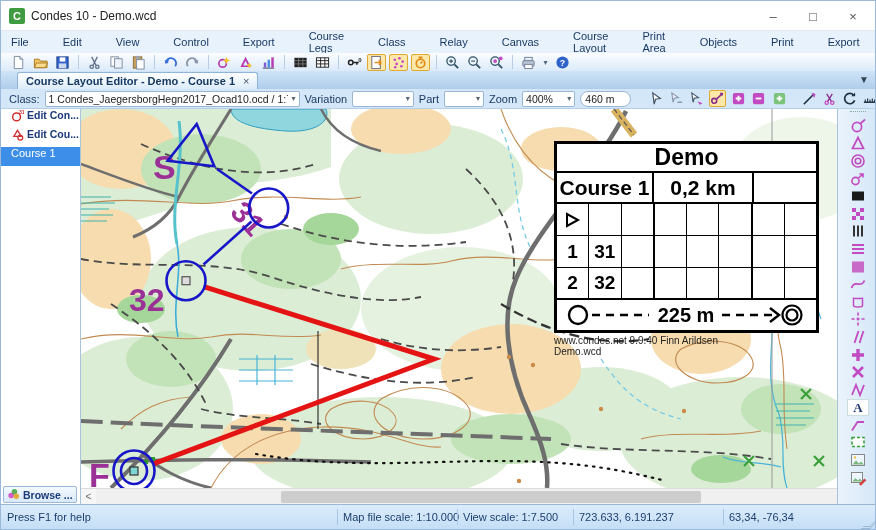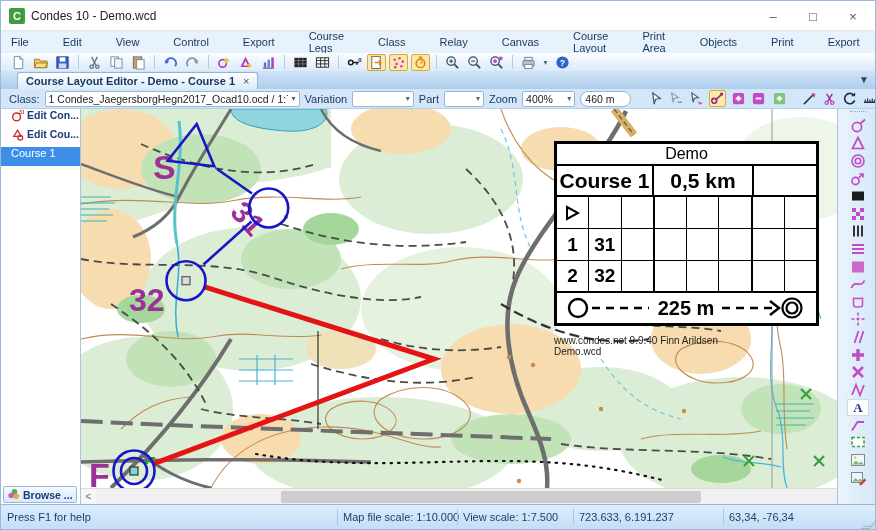--- a/index.html
+++ b/index.html
@@ -40,21 +40,21 @@
 .sidebar{left:0;top:108px;width:80px;height:395px;background:#fff;border-right:1px solid #aac4de}
 .sb-item{display:flex;gap:3px;height:19px;padding-left:10px}
 .sb-item b{font-size:10.5px;color:#1a3a7a;white-space:nowrap}
 .sb-item.selected{background:#3d8ee8}
 .sb-item.selected b{color:#fff;font-weight:normal;font-size:11px}
 .browse{position:absolute;left:2px;bottom:1px;width:74px;height:17px;background:linear-gradient(#f4f9ff,#d8e9fa);border:1px solid #9ab8d8;border-radius:2px;display:flex;align-items:center;gap:3px;padding-left:3px}
 .browse b{font-size:10.5px;color:#1a3a7a}
 
 .maparea{left:80px;top:108px;width:756px;height:379px;background:#fff;overflow:hidden}
 .dtab{position:absolute;left:553px;top:140px;width:265px;background:#fff;border:3px solid #000;font-family:"Liberation Sans",sans-serif}
-.dt-title{height:22px;border-bottom:2px solid #000;display:flex;align-items:center;justify-content:center;font-weight:normal;font-size:16px;color:#000}
+.dt-title{height:29px;border-bottom:2px solid #000;display:flex;align-items:center;justify-content:center;font-weight:bold;font-size:23px;color:#000}
 .dt-head{display:flex;height:31px;border-bottom:2px solid #000;font-weight:bold;font-size:21px}
 .dt-head>div{display:flex;align-items:center;justify-content:center}
 .dt-h1{width:97px;border-right:2px solid #000}
 .dt-h2{width:100px;border-right:2px solid #000}
 .dt-h3{flex:1}
 .dt-row{display:flex;height:32px;border-bottom:1px solid #000}
 .dt-row.last{border-bottom:2px solid #000}
 .dc{flex:1;border-right:1px solid #000;display:flex;align-items:center;justify-content:center;font-weight:bold;font-size:19px}
 .dc.h{border-right:2px solid #000}
 .dc:last-child{border-right:none}
@@ -530,21 +530,21 @@
         <rect x="101" y="167.7" width="8" height="8" fill="#ddd" stroke="#555" stroke-width="1.2"></rect>
         <rect x="49" y="358" width="8" height="8" fill="#7fd4d4" stroke="#333" stroke-width="1.2"></rect>
       </g>
     </svg>
   </div>
 
   <div class="dtab">
     <div class="dt-title">Demo</div>
     <div class="dt-head">
       <div class="dt-h1">Course 1</div>
-      <div class="dt-h2">0,5 km</div>
+      <div class="dt-h2">0,2 km</div>
       <div class="dt-h3"></div>
     </div>
     <div class="dt-row">
       <div class="dc">
           <svg width="18" height="18" viewBox="0 0 18 18">
             <polygon points="3,3 3,15 14,9" fill="none" stroke="#000" stroke-width="2"></polygon>
           </svg>
         </div>
       <div class="dc"></div>
         <div class="dc h"></div>

